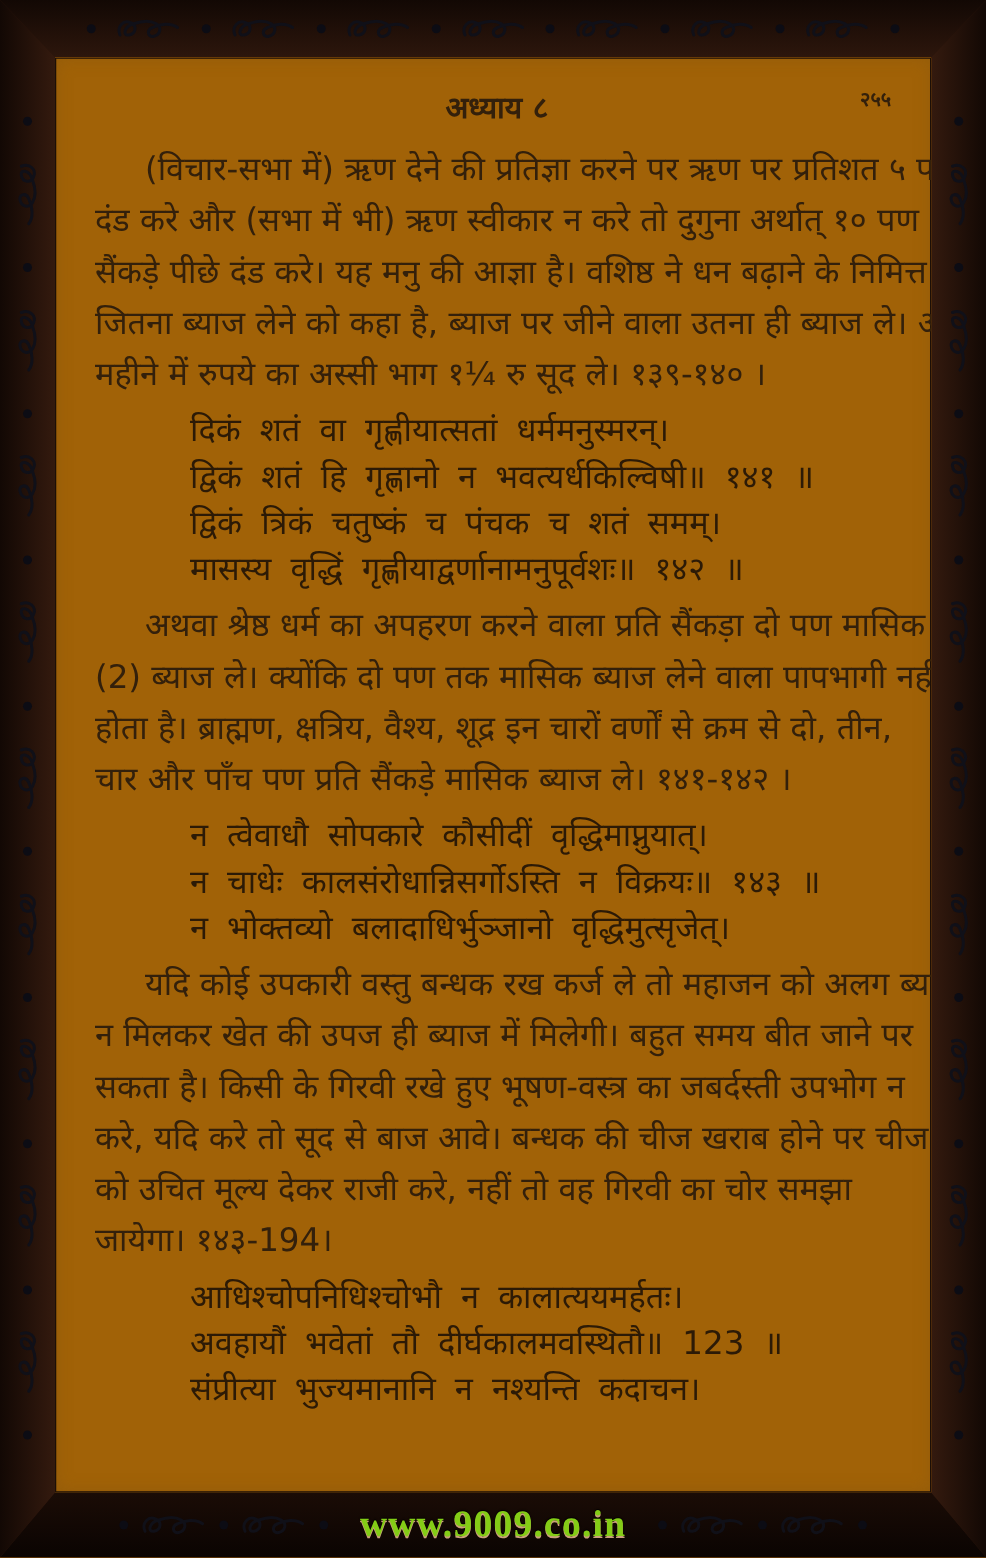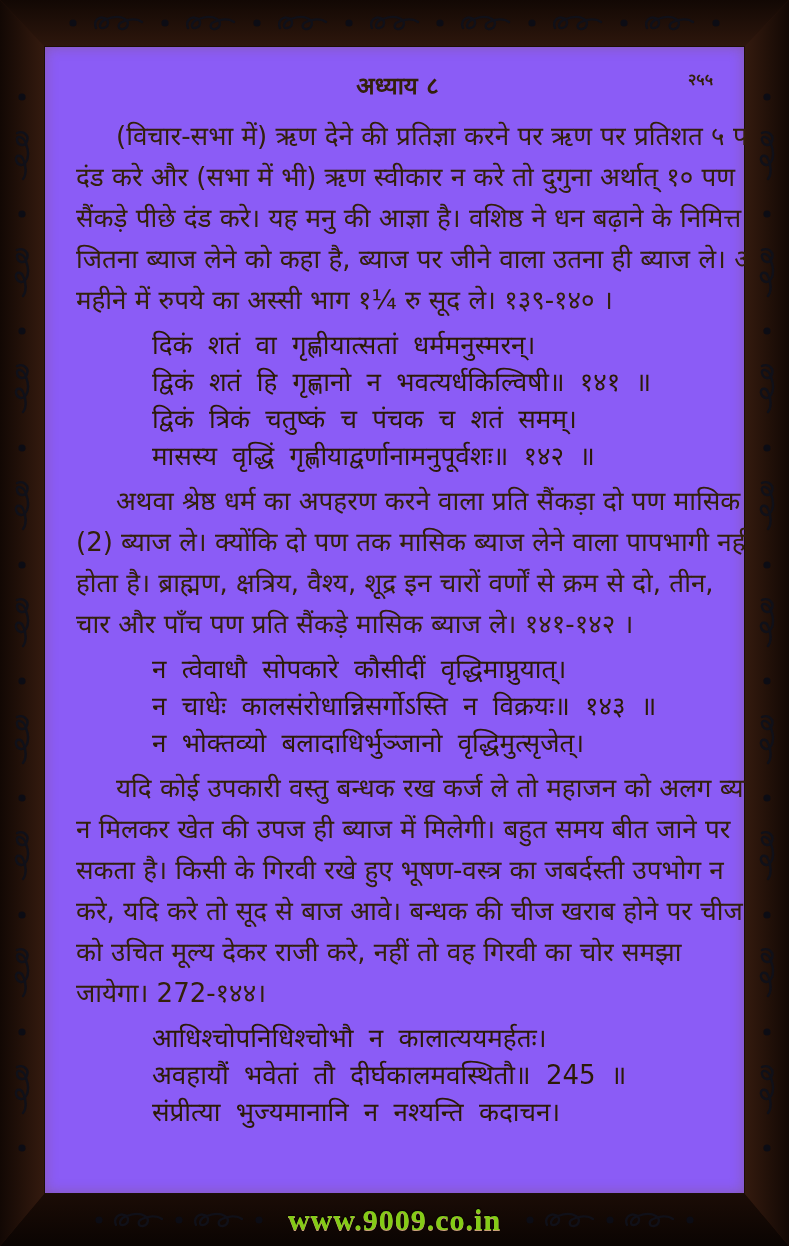--- a/index.html
+++ b/index.html
@@ -38,21 +38,21 @@
   .orn-group{display:flex;align-items:center;gap:8px;}
   .watermark{
     font-family:"Liberation Serif","DejaVu Serif",serif;
     font-weight:bold;font-size:30px;color:#84cc16;letter-spacing:1px;
     text-shadow:0 1px 0 #caa07a, 0 -1px 1px #000;
     margin:0 10px;line-height:52px;
   }
   
   .page{
     position:absolute;left:44px;top:46px;width:701px;height:1148px;
-    background:#8b5cf6;
+    background:#a16207;
     box-shadow:inset 0 0 0 1px #1c0f06, inset 0 0 14px rgba(120,80,20,.35);
     overflow:hidden;color:#33200b;
   }
   .page-inner{padding:12px 26px 0 32px;}
   .hdr{position:relative;height:42px;margin-top:10px;}
   .hdr .chapter{position:absolute;left:0;right:0;text-align:center;font-size:24px;font-weight:600;}
   .hdr .pageno{position:absolute;right:6px;top:0;font-size:16px;font-weight:600;}
   .para{margin:6px 0 2px 0;}
   .para .ln{font-size:26px;line-height:41px;white-space:nowrap;}
   .para .ln.indent{padding-left:40px;}
@@ -431,24 +431,24 @@
       <div class="ln">न चाधेः कालसंरोधान्निसर्गोऽस्ति न विक्रयः॥ १४३ ॥</div>
       <div class="ln">न भोक्तव्यो बलादाधिर्भुञ्जानो वृद्धिमुत्सृजेत्।</div>
     </div>
 
     <div class="para">
       <div class="ln indent">यदि कोई उपकारी वस्तु बन्धक रख कर्ज ले तो महाजन को अलग ब्याज</div>
       <div class="ln">न मिलकर खेत की उपज ही ब्याज में मिलेगी। बहुत समय बीत जाने पर</div>
       <div class="ln">सकता है। किसी के गिरवी रखे हुए भूषण-वस्त्र का जबर्दस्ती उपभोग न</div>
       <div class="ln">करे, यदि करे तो सूद से बाज आवे। बन्धक की चीज खराब होने पर चीज</div>
       <div class="ln">को उचित मूल्य देकर राजी करे, नहीं तो वह गिरवी का चोर समझा</div>
-      <div class="ln">जायेगा। 272-१४४।</div>
+      <div class="ln">जायेगा। १४३-194।</div>
     </div>
 
     <div class="verse">
       <div class="ln">आधिश्चोपनिधिश्चोभौ न कालात्ययमर्हतः।</div>
-      <div class="ln">अवहायौं भवेतां तौ दीर्घकालमवस्थितौ॥ 245 ॥</div>
+      <div class="ln">अवहायौं भवेतां तौ दीर्घकालमवस्थितौ॥ 123 ॥</div>
       <div class="ln">संप्रीत्या भुज्यमानानि न नश्यन्ति कदाचन।</div>
 
     </div>
 
   </div>
 </div>
 
 </body></html>

